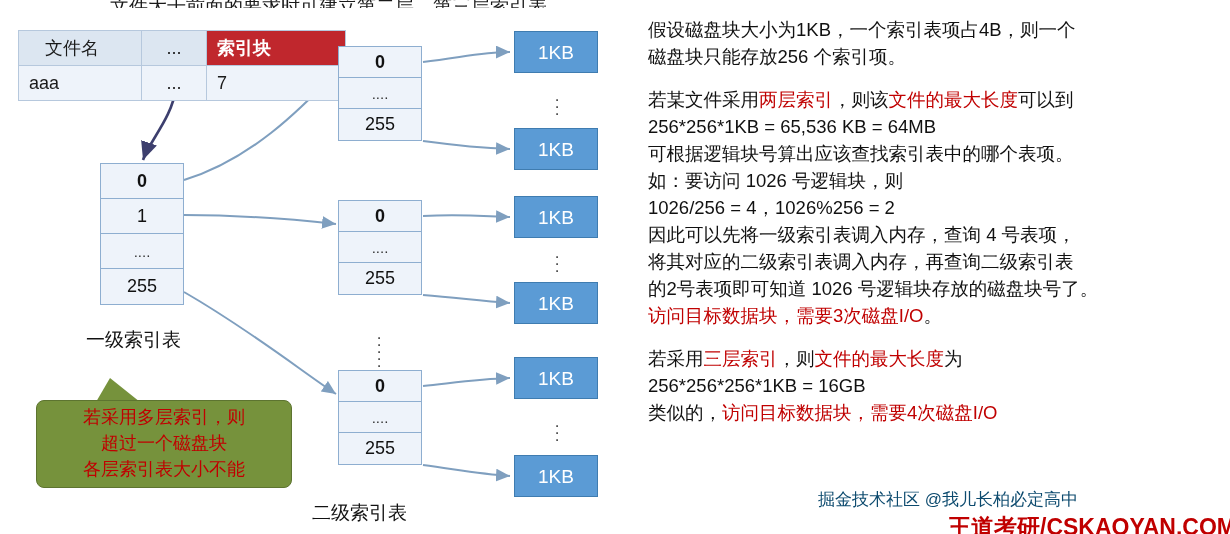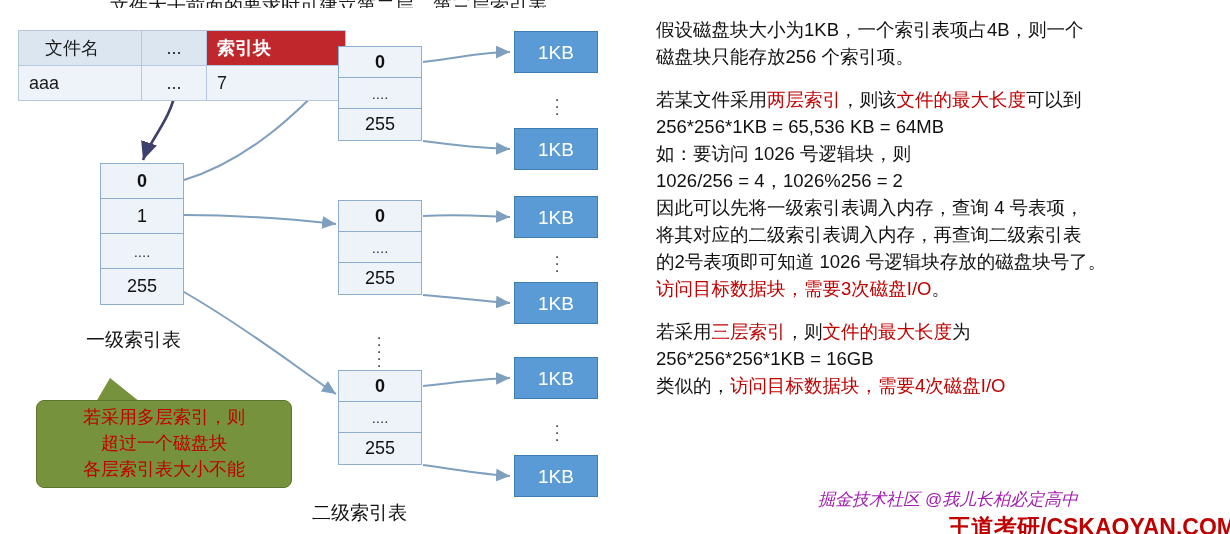--- a/index.html
+++ b/index.html
@@ -141,31 +141,30 @@
   }
 
   
   #right {
     left: 648px; top: 16px;
     width: 570px;
     font-size: 18.5px;
     line-height: 27px;
     color: #111111;
   }
-  #right p { margin: 0 0 0 8px; }
+  #right p { margin: 0 0 0 0; }
   #right .gap { height: 16px; }
   .red { color: #c00000; }
 
   
   #wm-juejin {
     left: 818px; top: 488px;
     font-size: 17px;
-    color: #a21caf;
+    color: #0c4a6e;
     white-space: nowrap;
-    font-style: italic;
   }
   #wm-wangdao {
     left: 948px; top: 512px;
     font-size: 23px;
     color: #c00000;
     font-weight: bold;
     white-space: nowrap;
   }
 
   
@@ -295,20 +294,21 @@
   </div>
 
   <div id="right" class="abs">
     <p>假设磁盘块大小为1KB，一个索引表项占4B，则一个</p>
     <p>磁盘块只能存放256 个索引项。</p>
     <div class="gap"></div>
     <p>
       <span>若某文件采用</span><span class="red">两层索引</span><span>，则该</span><span class="red">文件的最大长度</span><span>可以到</span>
     </p>
     <p>256*256*1KB = 65,536 KB = 64MB</p>
+    <p>可根据逻辑块号算出应该查找索引表中的哪个表项。</p>
     <p>如：要访问 1026 号逻辑块，则</p>
     <p>1026/256 = 4，1026%256 = 2</p>
     <p>因此可以先将一级索引表调入内存，查询 4 号表项，</p>
     <p>将其对应的二级索引表调入内存，再查询二级索引表</p>
     <p>的2号表项即可知道 1026 号逻辑块存放的磁盘块号了。</p>
     <p>
       <span class="red">访问目标数据块，</span><span class="red">需要3次磁盘I/O</span><span>。</span>
     </p>
     <div class="gap"></div>
     <p>

